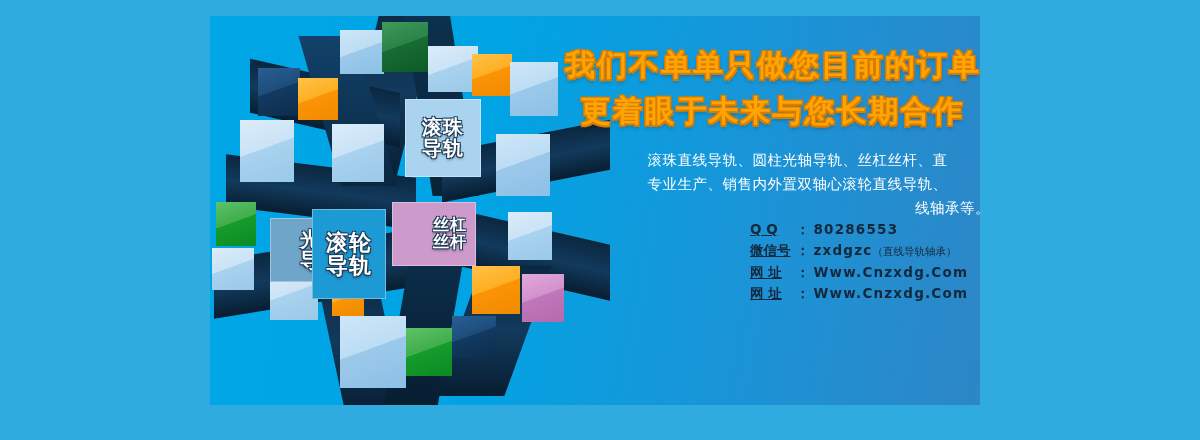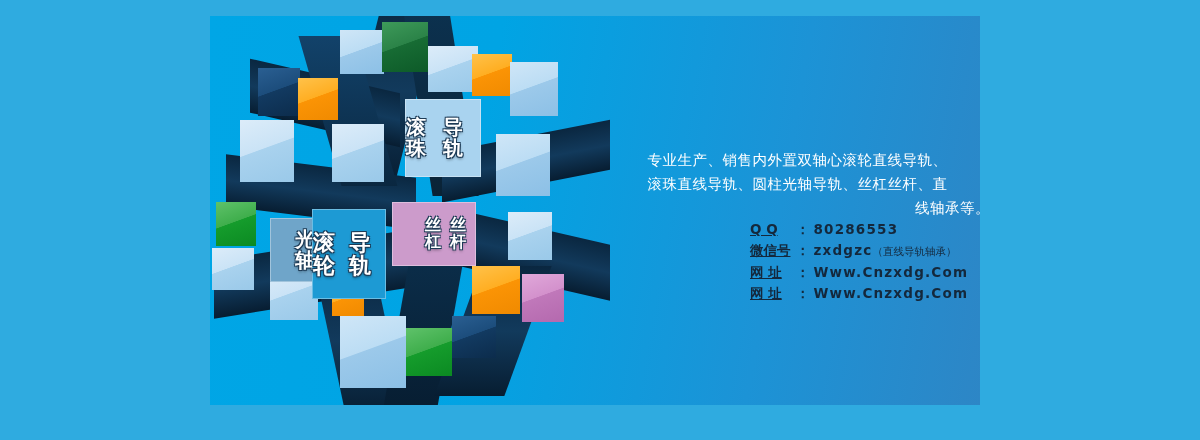--- a/index.html
+++ b/index.html
@@ -29,21 +29,21 @@
   .glass{background:linear-gradient(160deg,#cfe6f7 0%,#bcddf4 45%,#9cc9ea 46%,#8cc0e6 100%);}
   .glass2{background:linear-gradient(160deg,#dcecf9 0%,#cae3f6 45%,#a9d2ee 46%,#9ac9e9 100%);}
   .orange{background:linear-gradient(160deg,#ffc24a 0%,#ffae22 45%,#fb9405 46%,#f08a00 100%);}
   .green{background:linear-gradient(160deg,#5fc26a 0%,#3fae4c 45%,#159c2c 46%,#0b8a22 100%);}
   .greend{background:linear-gradient(160deg,#3e9a5a 0%,#2b8348 45%,#176c34 46%,#0d5a28 100%);}
   .pinkc{background:linear-gradient(160deg,#e0a8da 0%,#d391cc 45%,#c078ba 46%,#b469ae 100%);}
   .navy{background:linear-gradient(160deg,#2a5f92 0%,#1c4d7c 45%,#123a61 46%,#0c2c4c 100%);}
 
   
   .plabel{
-    position:absolute;display:flex;flex-direction:row;align-items:center;
+    position:absolute;display:flex;flex-direction:column;align-items:center;
     justify-content:center;line-height:1.05;color:#ffffff;font-weight:bold;
     font-family:"DejaVu Sans","Liberation Sans",sans-serif;
     text-shadow:-1px -1px 0 #1d3b56,1px -1px 0 #1d3b56,-1px 1px 0 #1d3b56,
                 1px 1px 0 #1d3b56,0 2px 3px rgba(0,0,0,.45);
     border:1px solid rgba(255,255,255,.35);
   }
   .plabel span{display:block;letter-spacing:1px;}
   #lbl-gunzhu{left:195px;top:83px;width:74px;height:76px;background:#a9d3ef;font-size:20px;}
   #lbl-gunlun{left:102px;top:193px;width:72px;height:88px;background:#1d9ad4;font-size:22px;}
   #lbl-guangzhou{left:60px;top:202px;width:52px;height:62px;background:#6fa5c9;font-size:20px;padding-left:24px;}
@@ -142,24 +142,28 @@
       <div class="plabel" id="lbl-gunlun">
         <span>滚轮</span>
         <span>导轨</span>
       </div>
       <div class="plabel" id="lbl-sigang">
         <span>丝杠</span>
         <span>丝杆</span>
       </div>
     </div>
 
+    <div class="headline">
+      <div>我们不单单只做您目前的订单</div>
+      <div>更着眼于未来与您长期合作</div>
+    </div>
 
     <div class="blurb">
+      <div>滚珠直线导轨、圆柱光轴导轨、丝杠丝杆、直</div>
       <div>专业生产、销售内外置双轴心滚轮直线导轨、</div>
-      <div>滚珠直线导轨、圆柱光轴导轨、丝杠丝杆、直</div>
       <div>线轴承等。</div>
     </div>
 
     <div class="contact">
       <div class="crow">
         <span class="ckey">Q Q</span>
         <span class="csep">：</span>
         <span class="cval">80286553</span>
       </div>
       <div class="crow">

